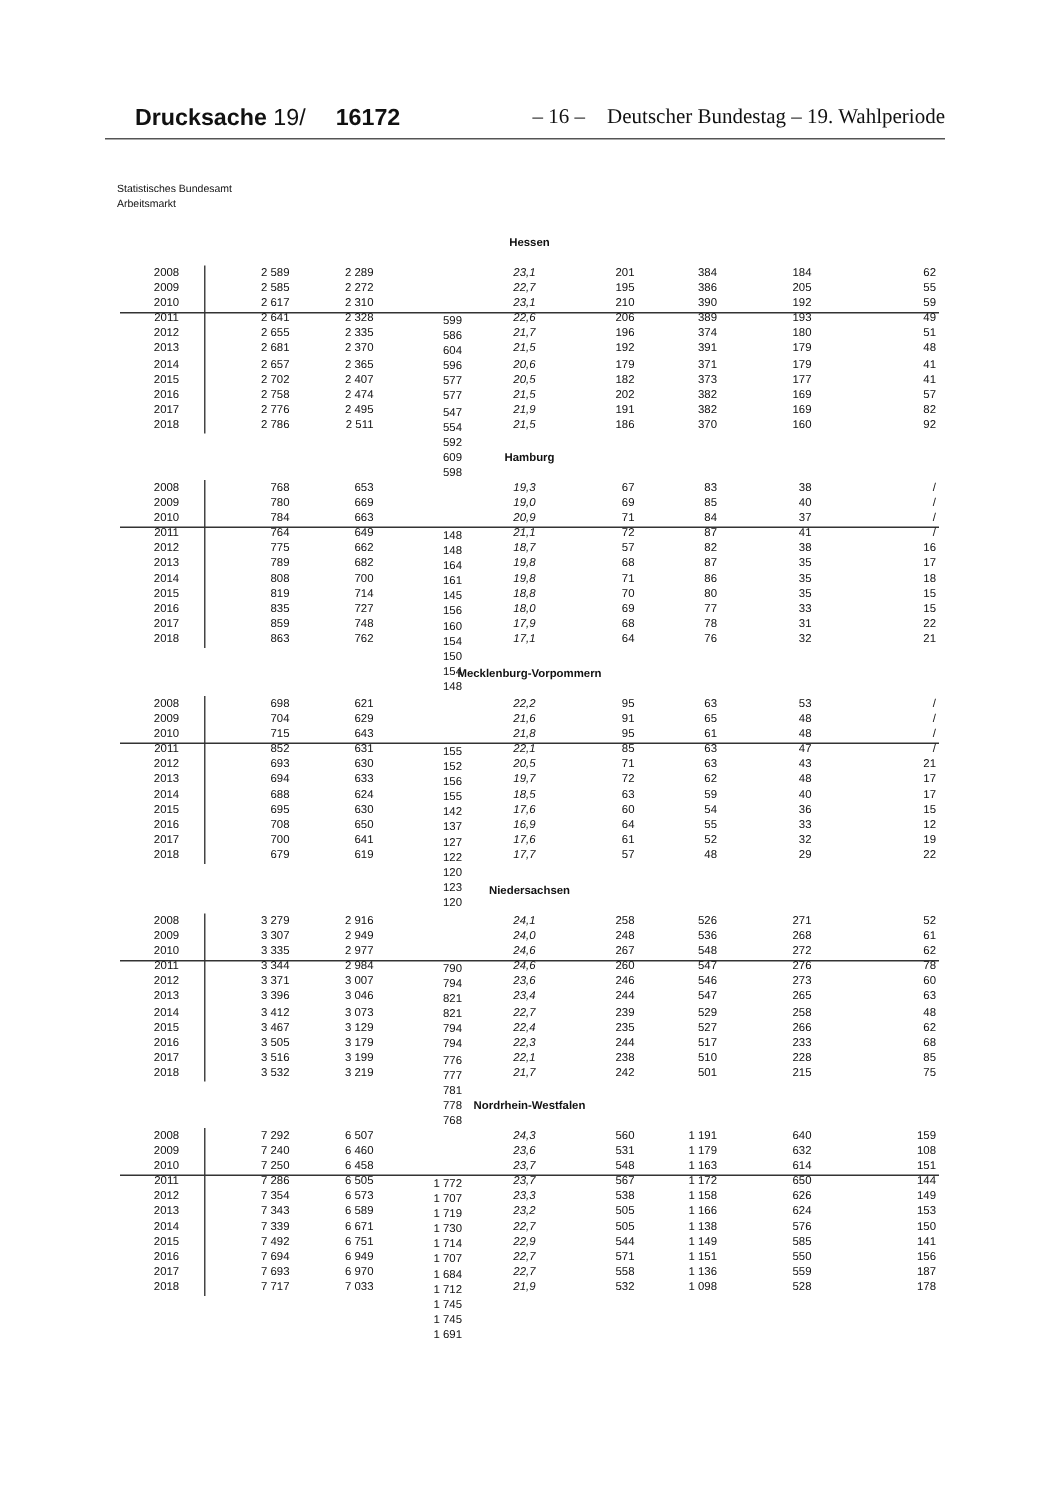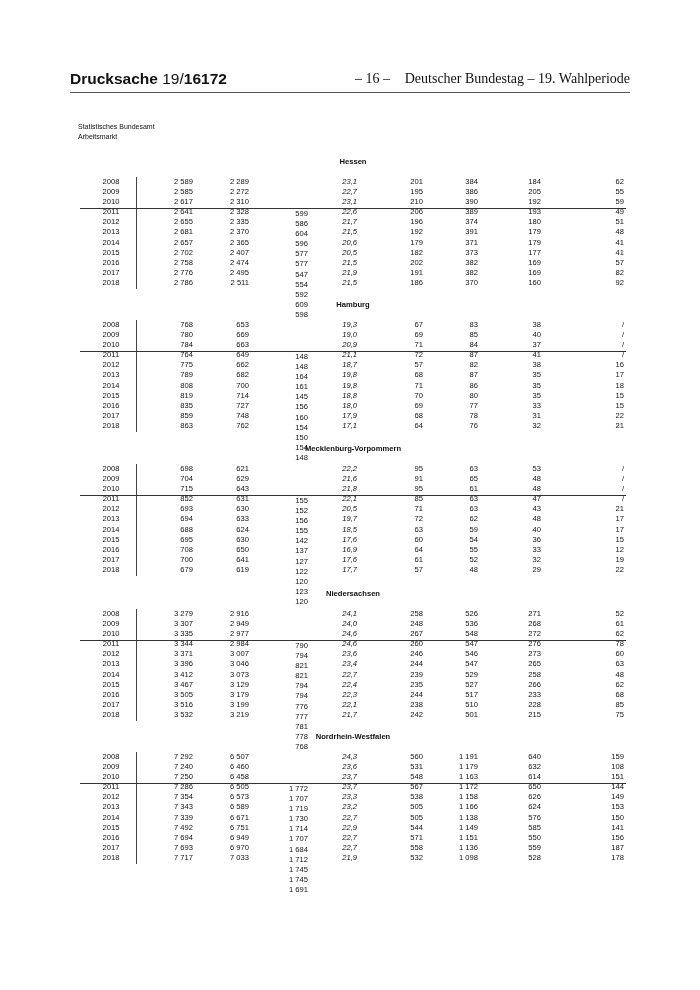--- a/index.html
+++ b/index.html
@@ -1,19 +1,19 @@
 <!DOCTYPE html>
 <html><head>
   <meta charset="utf-8">
   <style>
     html, body { margin: 0; padding: 0; background: #ffffff; }
     body { width: 700px; height: 990px; position: relative; overflow: hidden; color: #111; }
     .page-header { position: absolute; left: 70px; top: 70px; width: 560px; height: 22px; border-bottom: 1.3px solid #555; }
     .hdr-left { position: absolute; left: 0; top: 0; font-family: "Liberation Sans", sans-serif; font-size: 15.5px; }
-    .hdr-left .b { font-weight: bold; }
+    .hdr-left .b { font-weight: bold; margin-left: 20px; }
     .hdr-center { position: absolute; left: 285px; top: 1px; font-family: "Liberation Serif", serif; font-size: 14px; }
     .hdr-right { position: absolute; right: 0; top: 1px; font-family: "Liberation Serif", serif; font-size: 14px; }
     .source { position: absolute; left: 78px; top: 122px; font-family: "Liberation Sans", sans-serif; font-size: 7px; line-height: 10px; }
     .section { position: absolute; left: 80px; width: 546px; font-family: "Liberation Sans", sans-serif; font-size: 7.6px; }
     .section-title { position: absolute; left: 0; width: 546px; top: 0; text-align: center; font-weight: bold; font-size: 7.6px; }
     .rows { position: absolute; left: 0; top: 20px; width: 546px; }
     .row { position: relative; height: 10.1px; }
     .row span { position: absolute; top: 0; line-height: 10px; white-space: nowrap; }
     .c0 { left: 16px; width: 30px; text-align: center; }
     .c1 { right: 433px; text-align: center; }

